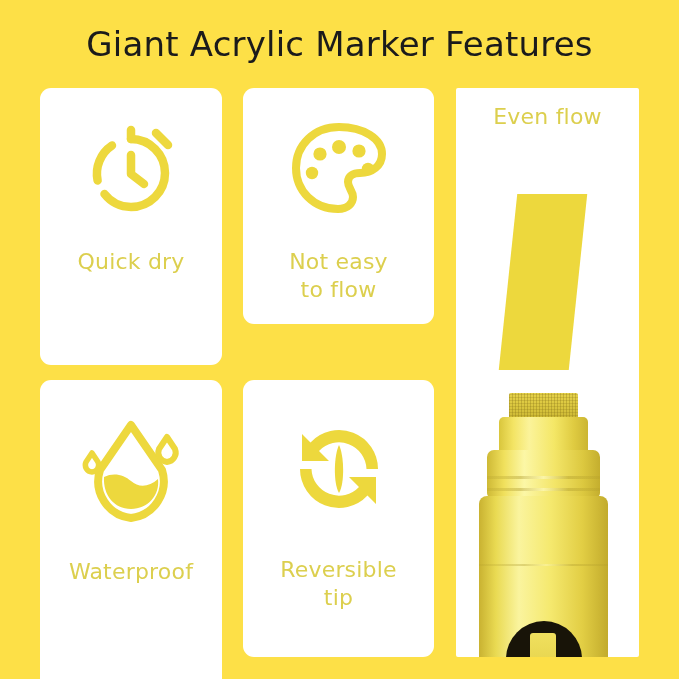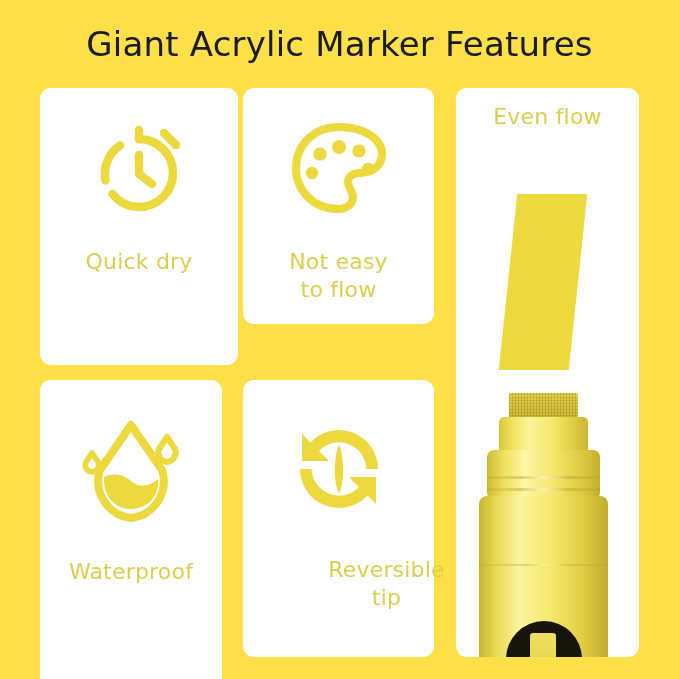--- a/index.html
+++ b/index.html
@@ -34,33 +34,33 @@
     color: #1b1b1b;
     white-space: nowrap;
   }
 
   
   .card {
     position: absolute;
     background: #FFFFFF;
     border-radius: 11px;
   }
-  .card-1 { left: 40px;  top: 88px;  width: 182px; height: 277px; padding-left: 16px; }
+  .card-1 { left: 40px;  top: 88px;  width: 182px; height: 277px; }
   .card-2 { left: 243px; top: 88px;  width: 191px; height: 236px; }
   .card-3 { left: 40px;  top: 380px; width: 182px; height: 324px; }
   .card-4 { left: 243px; top: 380px; width: 191px; height: 277px; }
 
   .panel-right {
     position: absolute;
     left: 456px;
     top: 88px;
     width: 183px;
     height: 569px;
     background: #FFFFFF;
-    border-radius: 11px;
+    border-radius: 2px;
     overflow: hidden;
   }
 
   .icon-wrap {
     position: absolute;
     left: 0;
     width: 100%;
     display: flex;
     justify-content: center;
     align-items: center;
@@ -78,21 +78,21 @@
     color: #DCCF4E;
     font-family: "DejaVu Sans", sans-serif;
     font-size: 22px;
     font-weight: 400;
     line-height: 1.28;
     letter-spacing: 0.2px;
   }
   .card-1 .label { top: 160px; }
   .card-2 .label { top: 160px; }
   .card-3 .label { top: 178px; }
-  .card-4 .label { top: 176px; margin-left: 48px; }
+  .card-4 .label { top: 176px; }
 
   
   .evenflow-label {
     position: absolute;
     left: 0;
     top: 16px;
     width: 100%;
     text-align: center;
     color: #DCCF4E;
     font-size: 22px;

